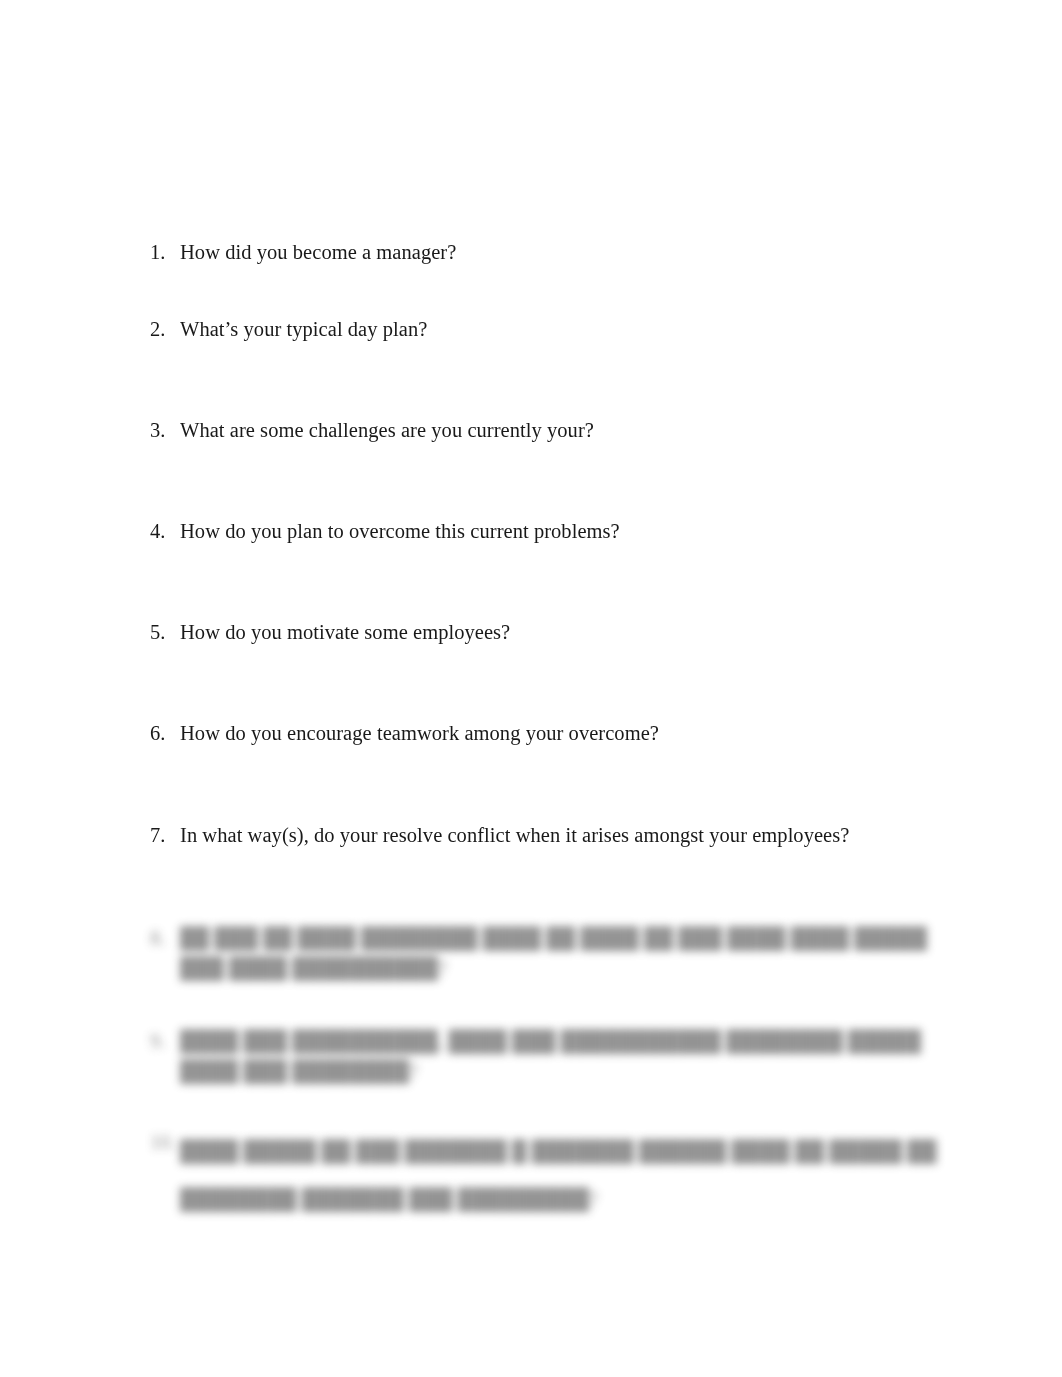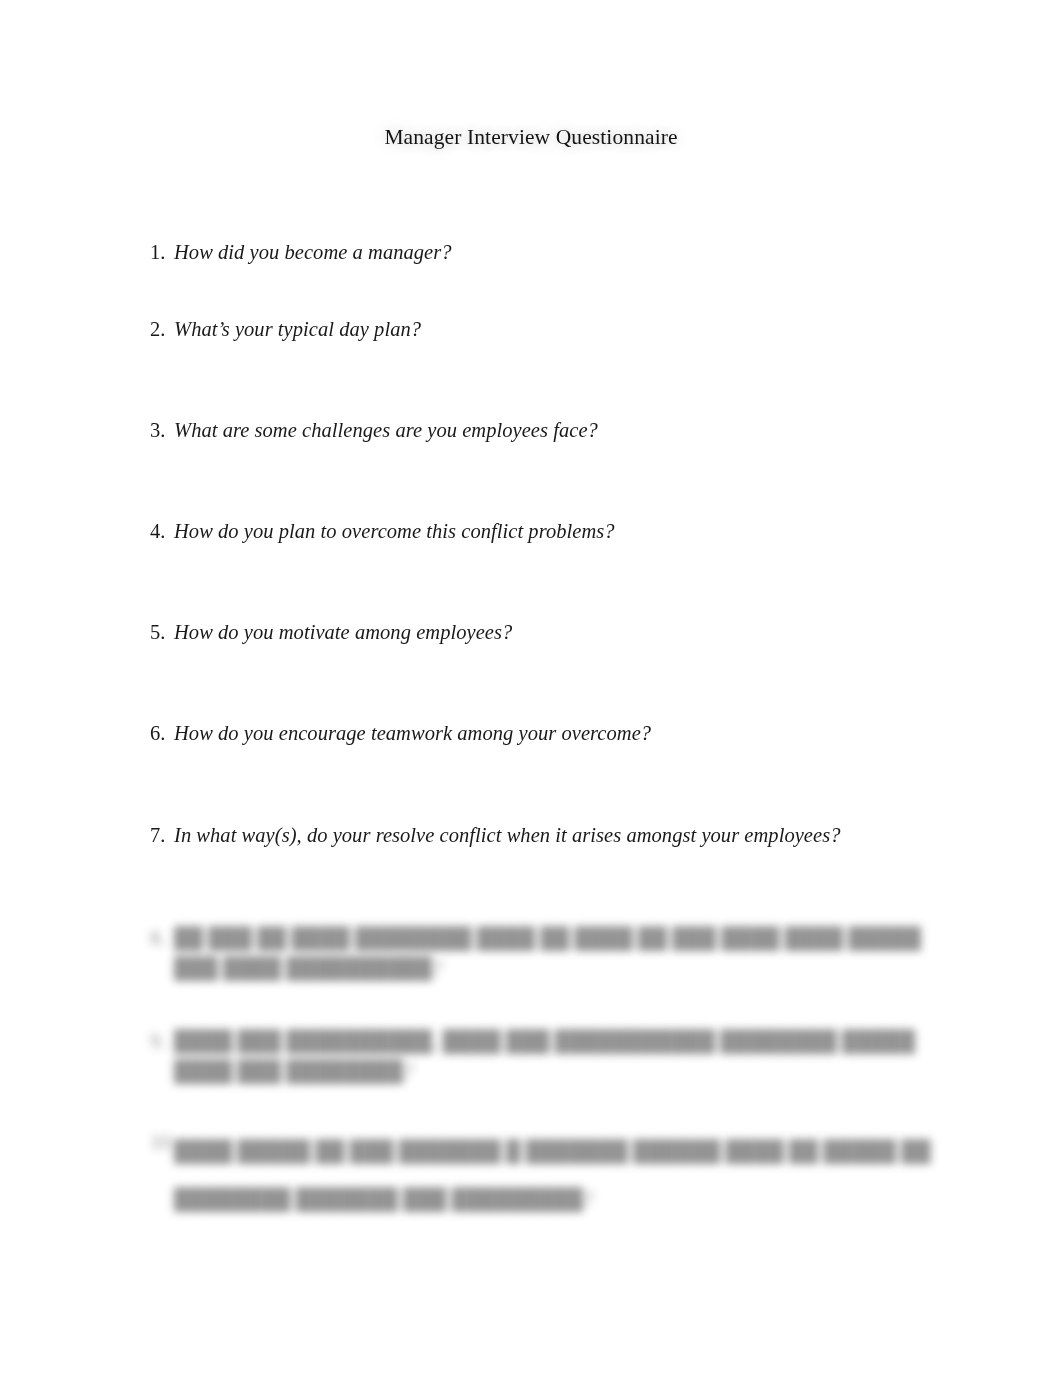--- a/index.html
+++ b/index.html
@@ -60,26 +60,25 @@
     left: 0;
     top: 0;
     width: 30px;
     text-align: left;
     font-size: 20.5px;
     line-height: 30px;
   }
 
   .qtext {
     display: block;
-    margin-left: 24px;
+    margin-left: 30px;
     font-size: 20.5px;
     line-height: 30px;
     letter-spacing: 0.05px;
     white-space: normal;
-    font-style: italic;
   }
 
   
   .qitem.sharp .qnum,
   .qitem.sharp .qtext {
     color: #191919;
     filter: none;
   }
 
   
@@ -108,47 +107,46 @@
   #q9  { top: 1026px; }
   #q10 { top: 1127px; }
 
   #q10 .qtext { line-height: 48px; }
 </style>
 </head>
 <body>
 
 <div class="page">
 
-  <div class="doc-title">Manager Interview Questionnaire</div>
 
   <div class="qlist">
 
     <div class="qitem sharp" id="q1">
       <span class="qnum">1.</span>
       <span class="qtext">How did you become a manager?</span>
     </div>
 
     <div class="qitem sharp" id="q2">
       <span class="qnum">2.</span>
       <span class="qtext">What’s your typical day plan?</span>
     </div>
 
     <div class="qitem sharp" id="q3">
       <span class="qnum">3.</span>
-      <span class="qtext">What are some challenges are you employees face?</span>
+      <span class="qtext">What are some challenges are you currently your?</span>
     </div>
 
     <div class="qitem sharp" id="q4">
       <span class="qnum">4.</span>
-      <span class="qtext">How do you plan to overcome this conflict problems?</span>
+      <span class="qtext">How do you plan to overcome this current problems?</span>
     </div>
 
     <div class="qitem sharp" id="q5">
       <span class="qnum">5.</span>
-      <span class="qtext">How do you motivate among employees?</span>
+      <span class="qtext">How do you motivate some employees?</span>
     </div>
 
     <div class="qitem sharp" id="q6">
       <span class="qnum">6.</span>
       <span class="qtext">How do you encourage teamwork among your overcome?</span>
     </div>
 
     <div class="qitem sharp" id="q7">
       <span class="qnum">7.</span>
       <span class="qtext">In what way(s), do your resolve conflict when it arises amongst your employees?</span>

